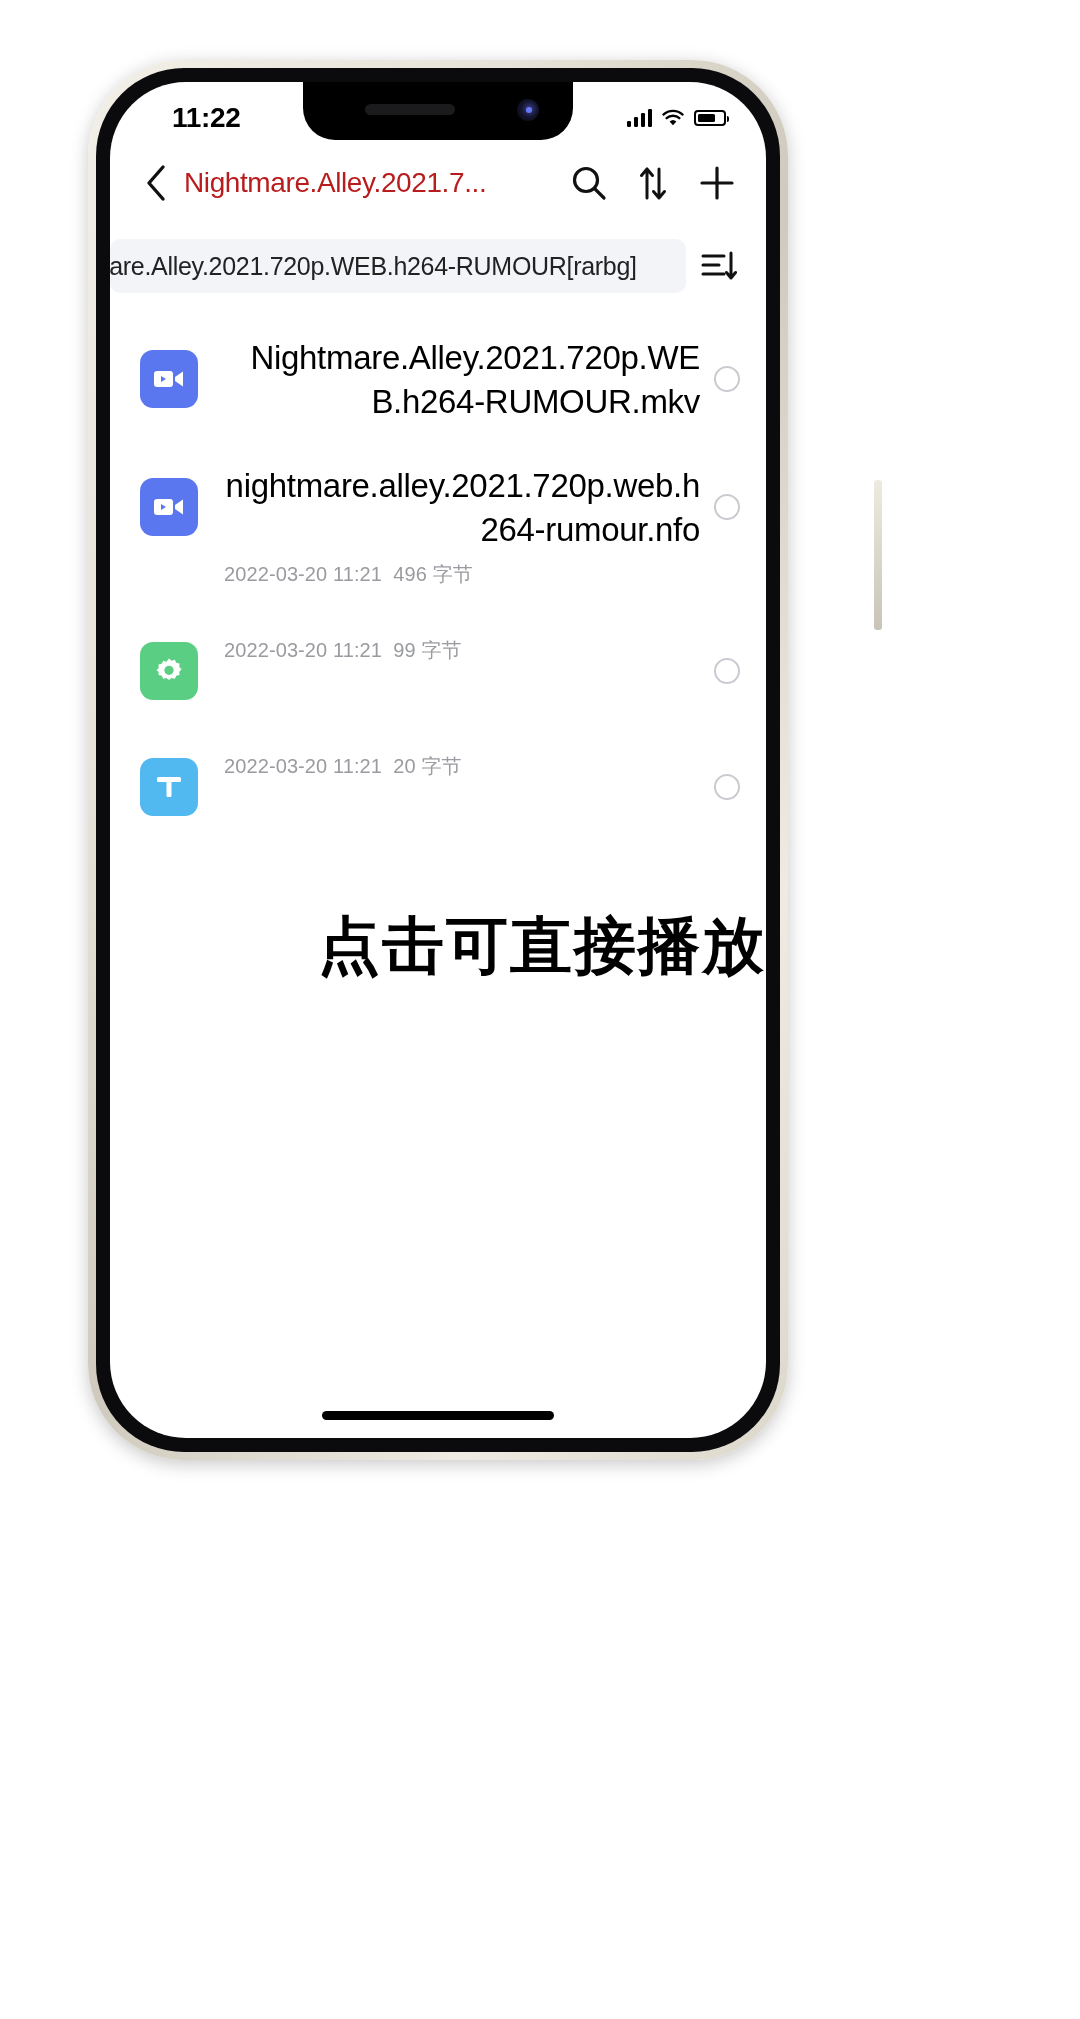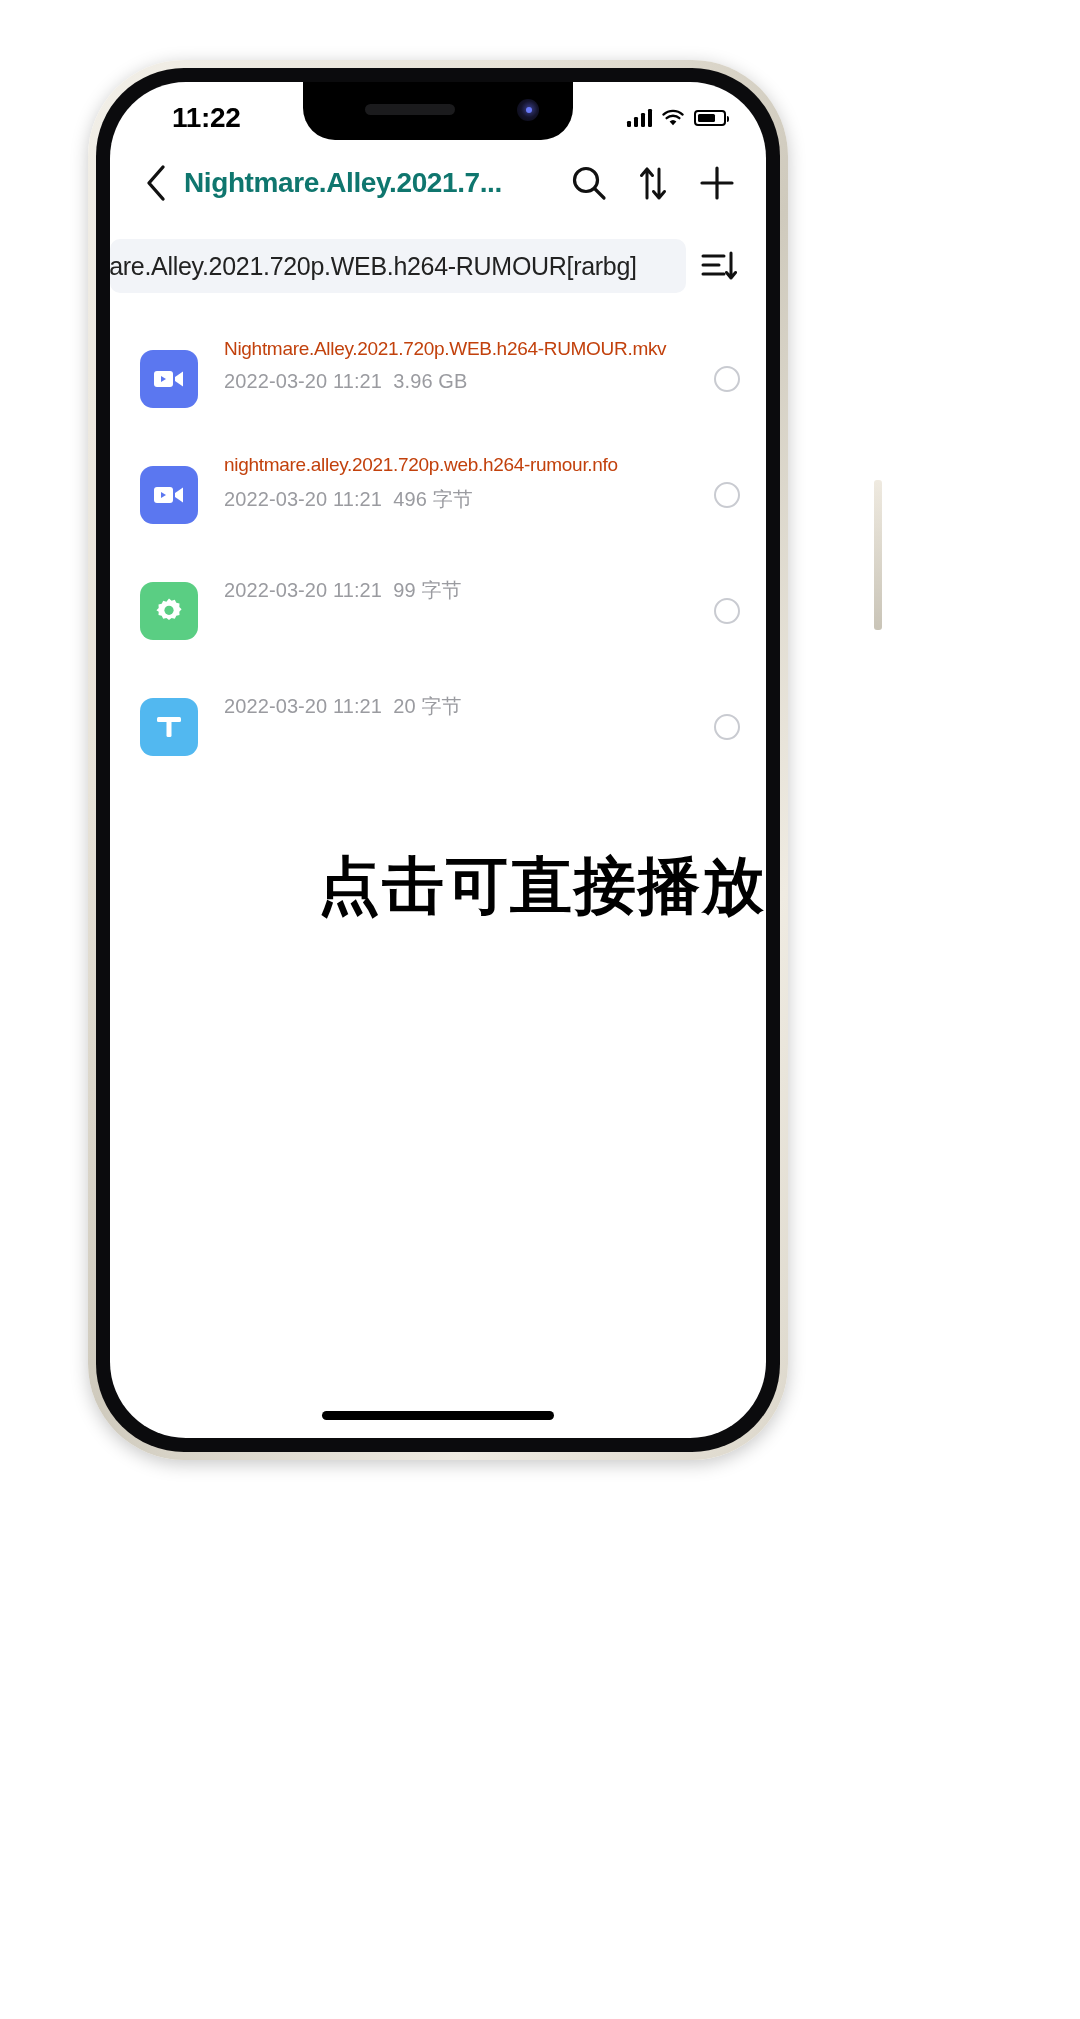--- a/index.html
+++ b/index.html
@@ -105,21 +105,21 @@
   .navbar {
     position: absolute; top: 62px; left: 0; right: 0; height: 78px;
     display: flex; align-items: center; padding: 0 26px 0 22px; gap: 0;
   }
   .nav-back {
     width: 48px; height: 48px; display: flex; align-items: center; justify-content: center;
     flex: 0 0 auto;
   }
   .nav-title {
     flex: 1 1 auto;
-    font-size: 28px; color: #0f766e; font-weight: 700;
+    font-size: 28px; color: #b91c1c; font-weight: 400;
     white-space: nowrap; overflow: hidden;
     margin-left: 4px;
     letter-spacing: -0.4px;
   }
   .nav-actions { display: flex; align-items: center; gap: 18px; flex: 0 0 auto; }
   .nav-icon { width: 46px; height: 46px; display:flex; align-items:center; justify-content:center; }
 
   
   .pathbar {
     position: absolute; top: 140px; left: 0; right: 0; height: 88px;
@@ -152,22 +152,22 @@
     padding: 18px 26px 18px 30px;
     min-height: 116px;
   }
   .file-icon {
     flex: 0 0 auto; width: 58px; height: 58px; border-radius: 13px;
     display: flex; align-items: center; justify-content: center;
     margin-top: 18px; margin-right: 26px;
   }
   .file-info { flex: 1 1 auto; min-width: 0; padding-top: 4px; }
   .file-name {
-    font-size: 19px; color: #c2410c; line-height: 1.33;
-    word-break: break-all; letter-spacing: -0.3px;
+    font-size: 33px; color: #000000; line-height: 1.33;
+    word-break: break-all; letter-spacing: -0.3px; text-align: right;
   }
   .file-meta {
     font-size: 20px; color: #9a9ba0; margin-top: 9px; letter-spacing: 0.1px;
   }
   .file-check {
     flex: 0 0 auto; width: 26px; height: 26px; border-radius: 50%;
     border: 2px solid #c9cbd1; margin-top: 34px; margin-left: 14px;
   }
 
   
@@ -277,23 +277,20 @@
           <div class="file-row">
             <div class="file-icon" style="background:#5b77f0">
               <svg width="34" height="26" viewBox="0 0 34 26">
                 <rect x="2" y="5" width="19" height="16" rx="3" fill="#fff"></rect>
                 <path d="M23 11 L31 5.5 L31 20.5 L23 15 Z" fill="#fff"></path>
                 <path d="M9 10 L14 13 L9 16 Z" fill="#5b77f0"></path>
               </svg>
             </div>
             <div class="file-info">
               <div class="file-name">Nightmare.Alley.2021.720p.WEB.h264-RUMOUR.mkv</div>
-              <div class="file-meta">
-                <span>2022-03-20 11:21</span>&nbsp;&nbsp;<span>3.96 GB</span>
-              </div>
             </div>
             <div class="file-check"></div>
           </div>
 
           <div class="file-row">
             <div class="file-icon" style="background:#5b77f0">
               <svg width="34" height="26" viewBox="0 0 34 26">
                 <rect x="2" y="5" width="19" height="16" rx="3" fill="#fff"></rect>
                 <path d="M23 11 L31 5.5 L31 20.5 L23 15 Z" fill="#fff"></path>
                 <path d="M9 10 L14 13 L9 16 Z" fill="#5b77f0"></path>

